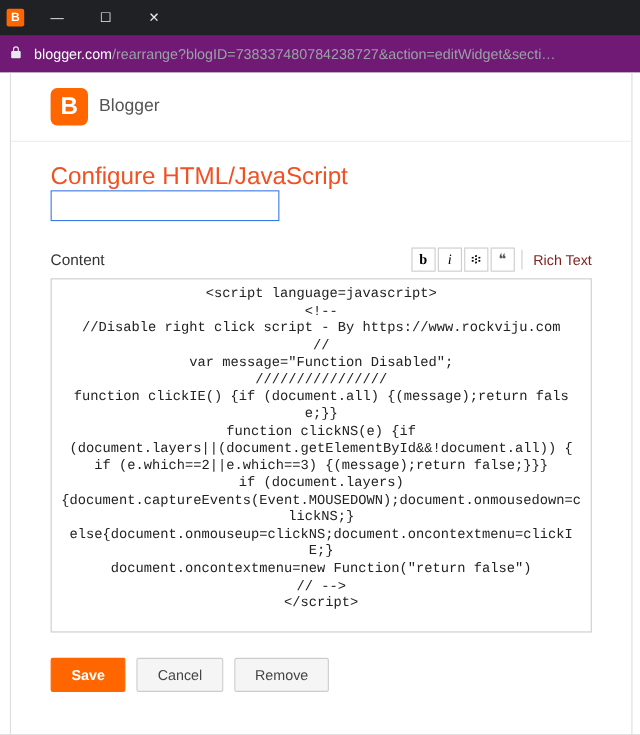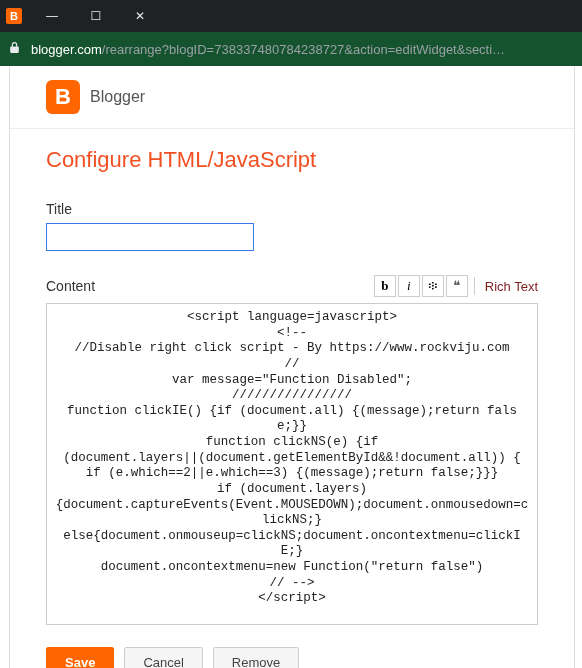--- a/index.html
+++ b/index.html
@@ -33,21 +33,21 @@
     margin-right: 8px;
   }
   .chrome-title { flex: 1; white-space: nowrap; overflow: hidden; text-overflow: ellipsis; }
   .chrome-controls { display: flex; gap: 0; }
   .chrome-btn {
     width: 44px; height: 32px;
     display: flex; align-items: center; justify-content: center;
     color: #e8eaed;
   }
   .chrome-addressbar {
-    background: #14532d;
+    background: #701a75;
     height: 34px;
     display: flex;
     align-items: center;
     padding: 0 8px;
     color: #e8eaed;
     font-size: 13px;
   }
   .lock-icon { margin-right: 10px; color: #e8eaed; }
   .url {
     flex: 1;
@@ -107,21 +107,20 @@
   }
 
   
   .configure {
     padding: 18px 36px 12px 36px;
   }
   .configure-title {
     color: #f25022;
     font-size: 22px;
     font-weight: 400;
-    margin-bottom: 28px;
   }
 
   .field-label {
     font-size: 14px;
     color: #333;
     margin-bottom: 6px;
   }
 
   .title-input {
     width: 208px;
@@ -237,21 +236,20 @@
   <div class="main">
 
     <div class="blogger-header">
       <div class="blogger-logo">B</div>
       <div class="blogger-name">Blogger</div>
     </div>
 
     <div class="configure">
       <h1 class="configure-title">Configure HTML/JavaScript</h1>
 
-      <div class="field-label">Title</div>
       <input class="title-input" type="text" value="" style="">
 
       <div class="content-row">
         <div class="field-label" style="margin-bottom:0">Content</div>
         <div class="toolbar">
           <div class="tb-btn bold">b</div>
           <div class="tb-btn italic">i</div>
           <div class="tb-btn">፨</div>
           <div class="tb-btn quote">❝</div>
           <div class="tb-sep"></div>

